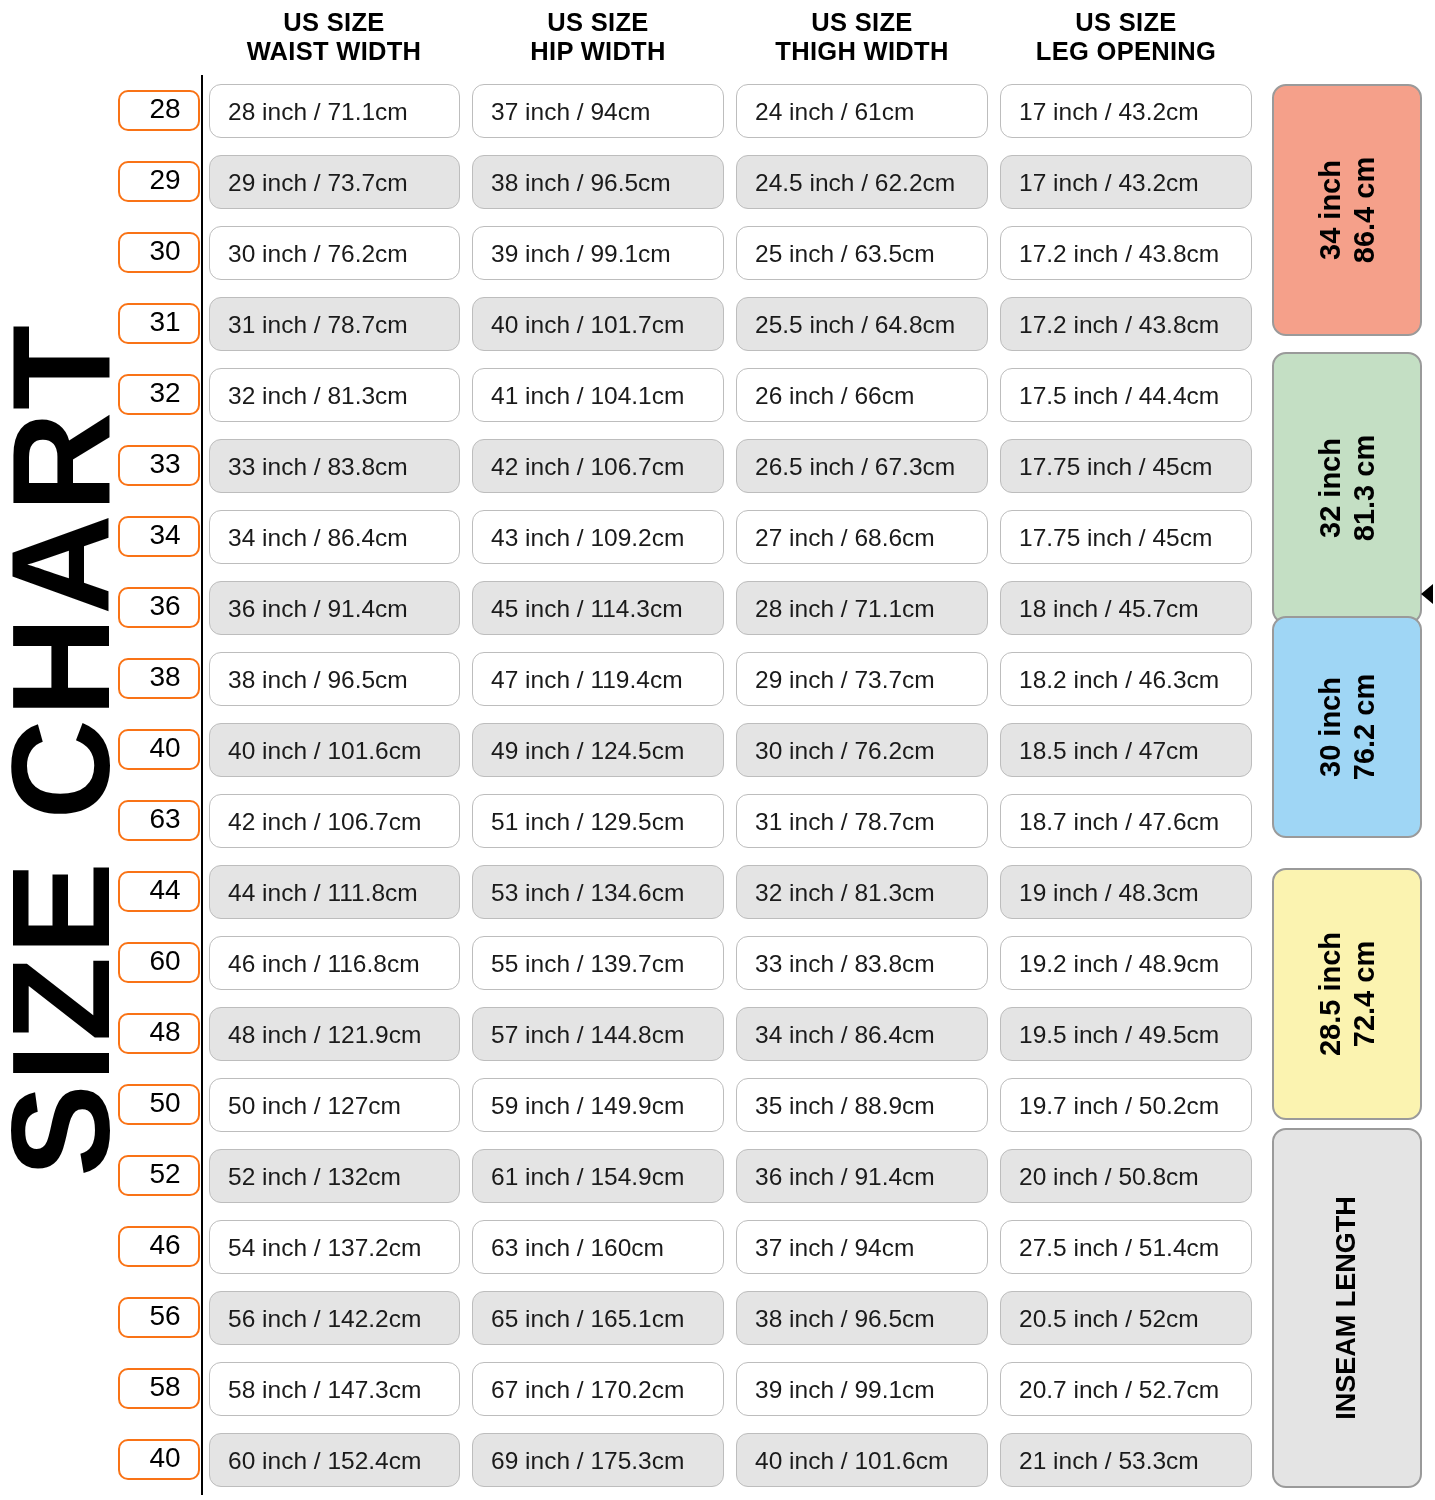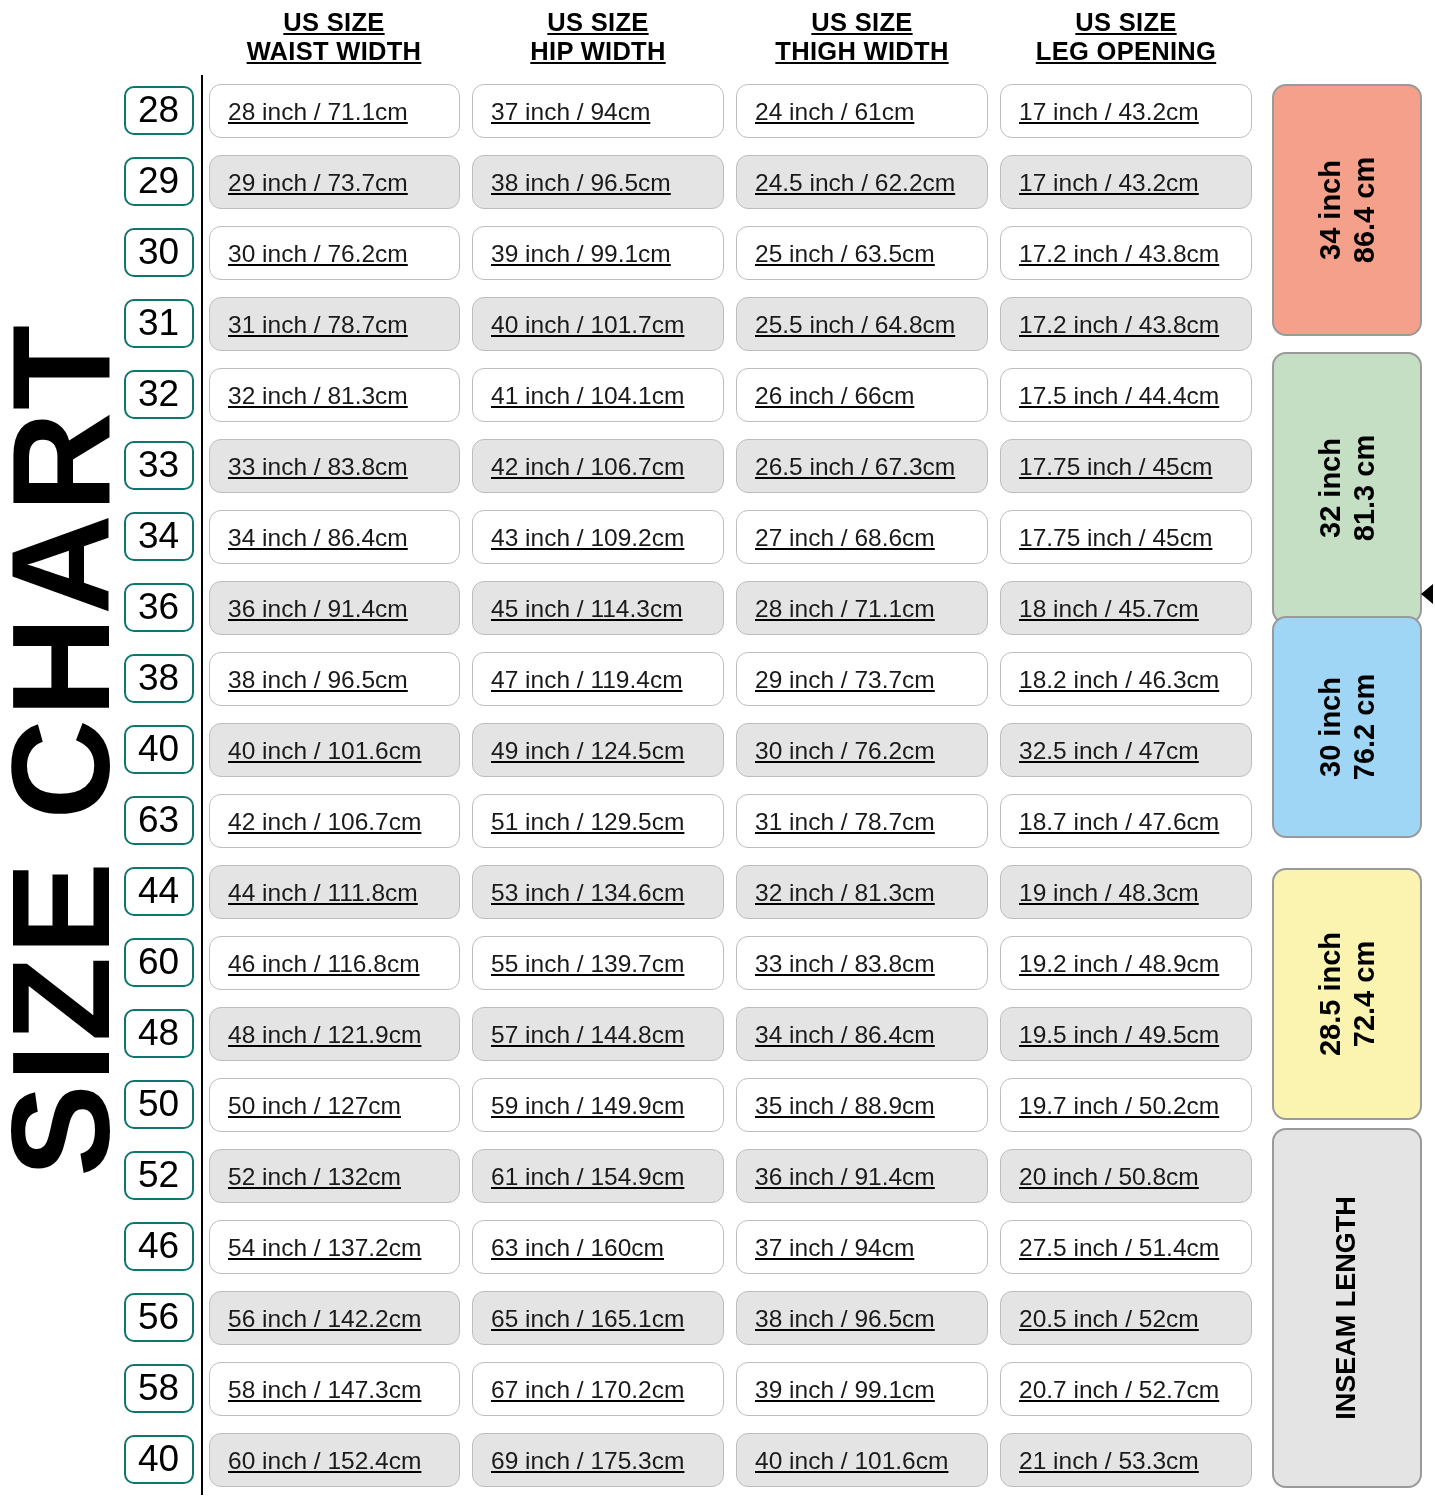--- a/index.html
+++ b/index.html
@@ -47,21 +47,20 @@
     position: absolute;
     left: 118px;
     top: 0;
     width: 1140px;
     height: 1500px;
   }
   table.size-table {
     border-collapse: collapse;
     width: 1140px;
     table-layout: fixed;
-    text-decoration: underline;
   }
   table.size-table col.c-size { width: 84px; }
   table.size-table col.c-col { width: 264px; }
 
   th.hdr {
     font-size: 25.5px;
     font-weight: bold;
     color: #000;
     line-height: 1.12;
     text-align: center;
@@ -72,25 +71,25 @@
   th.hdr.blank { border: none; }
 
   td.sizecell {
     height: 71px;
     padding: 0 2px 0 0;
     vertical-align: middle;
     text-align: center;
   }
   .sizebox {
     display: inline-block;
-    border: 2px solid #0f766e;
+    border: 2px solid #f97316;
     border-radius: 10px;
     min-width: 54px;
-    padding: 3px 6px 5px 6px;
-    font-size: 37px;
+    padding: 3px 6px 5px 18px;
+    font-size: 28px;
     font-weight: normal;
     color: #000;
     line-height: 1.02;
     background: transparent;
     text-align: center;
   }
 
   td.valcell {
     height: 71px;
     padding: 0 6px;
@@ -349,21 +348,21 @@
           <td class="valcell first">
               <div class="valbox">40 inch / 101.6cm</div>
             </td>
           <td class="valcell">
               <div class="valbox">49 inch / 124.5cm</div>
             </td>
           <td class="valcell">
               <div class="valbox">30 inch / 76.2cm</div>
             </td>
           <td class="valcell">
-              <div class="valbox">32.5 inch / 47cm</div>
+              <div class="valbox">18.5 inch / 47cm</div>
             </td>
         </tr>
 
         <tr>
           <td class="sizecell"><span class="sizebox">63</span></td>
           <td class="valcell first">
               <div class="valbox">42 inch / 106.7cm</div>
             </td>
           <td class="valcell">
               <div class="valbox">51 inch / 129.5cm</div>

